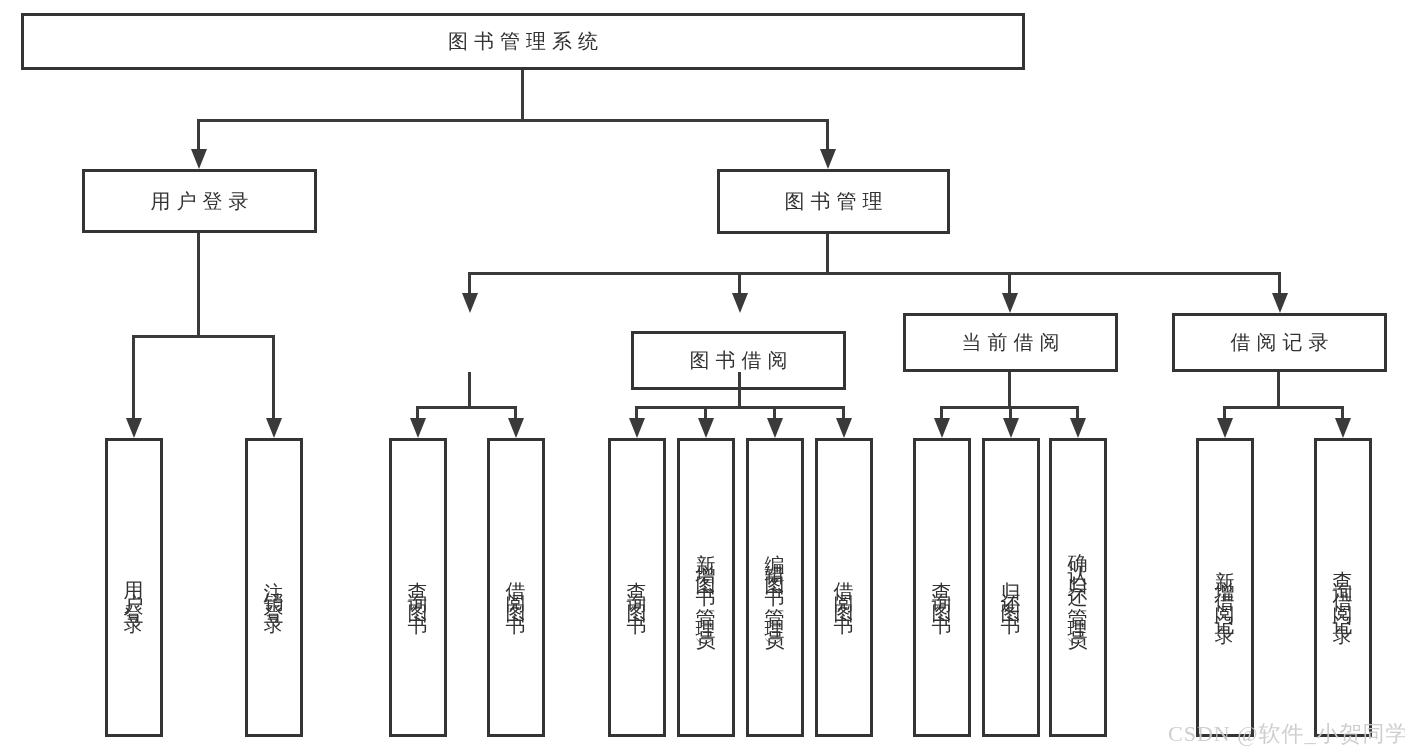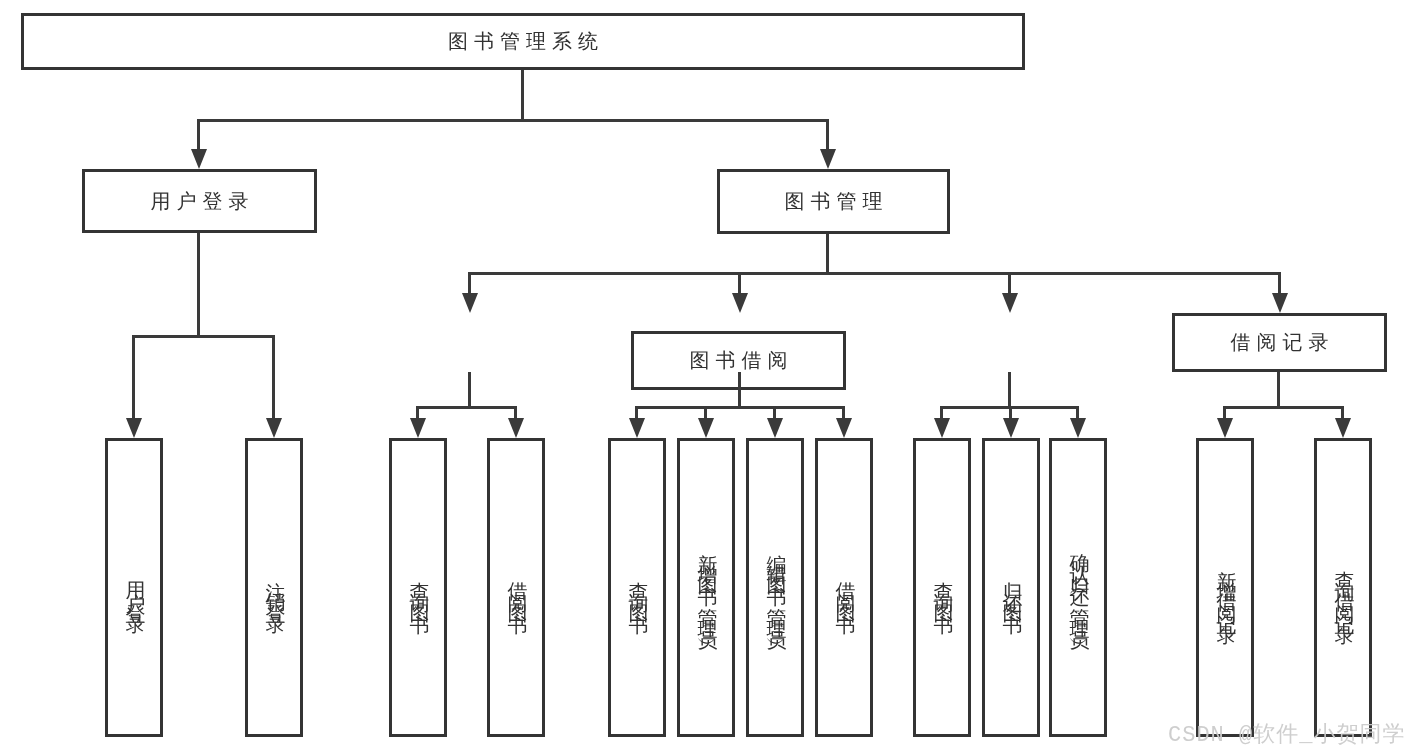--- a/index.html
+++ b/index.html
@@ -1,20 +1,20 @@
 <!DOCTYPE html>
 <html><head>
 <meta charset="utf-8">
 <style>
   html,body{margin:0;padding:0;background:#ffffff;}
   .canvas{
     position:relative;
     width:1405px;height:747px;
     background:#ffffff;
-    font-family:Liberation Mono, monospace;
+    font-family:Liberation Serif, serif;
     overflow:hidden;
     text-align:center;
   }
   .box{
     position:absolute;
     box-sizing:border-box;
     border:3px solid #343434;
     background:#ffffff;
     display:flex;
     align-items:center;
@@ -97,20 +97,23 @@
   <div class="line" style="left:1008px;top:272px;width:3px;height:23px;"></div>
   <div class="line" style="left:1278px;top:272px;width:3px;height:23px;"></div>
   <div class="arrow" style="left:462px;top:293px;"></div>
   <div class="arrow" style="left:732px;top:293px;"></div>
   <div class="arrow" style="left:1002px;top:293px;"></div>
   <div class="arrow" style="left:1272px;top:293px;"></div>
 
   <div class="box" style="left:631px;top:313px;width:215px;height:59px;margin-top:18px;">
     <span>图书借阅</span>
   </div>
+  <div class="box" style="left:903px;top:313px;width:215px;height:59px;">
+    <span>当前借阅</span>
+  </div>
   <div class="box" style="left:1172px;top:313px;width:215px;height:59px;">
     <span>借阅记录</span>
   </div>
 
   <div class="line" style="left:468px;top:372px;width:3px;height:36px;"></div>
   <div class="line" style="left:416px;top:406px;width:101px;height:3px;"></div>
   <div class="line" style="left:416px;top:406px;width:3px;height:14px;"></div>
   <div class="line" style="left:514px;top:406px;width:3px;height:14px;"></div>
   <div class="arrow" style="left:410px;top:418px;"></div>
   <div class="arrow" style="left:508px;top:418px;"></div>

